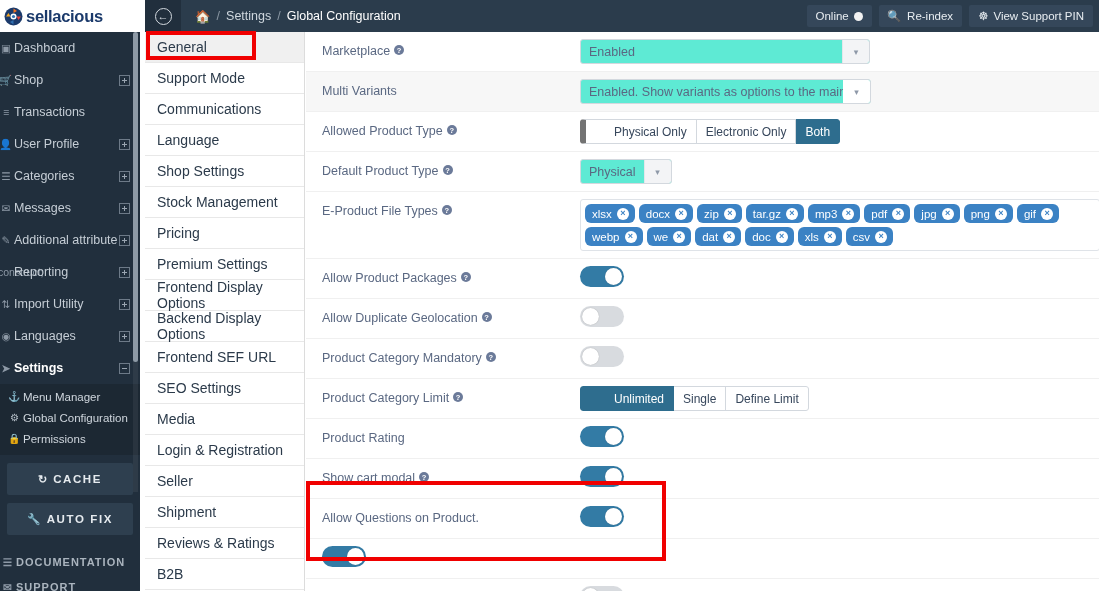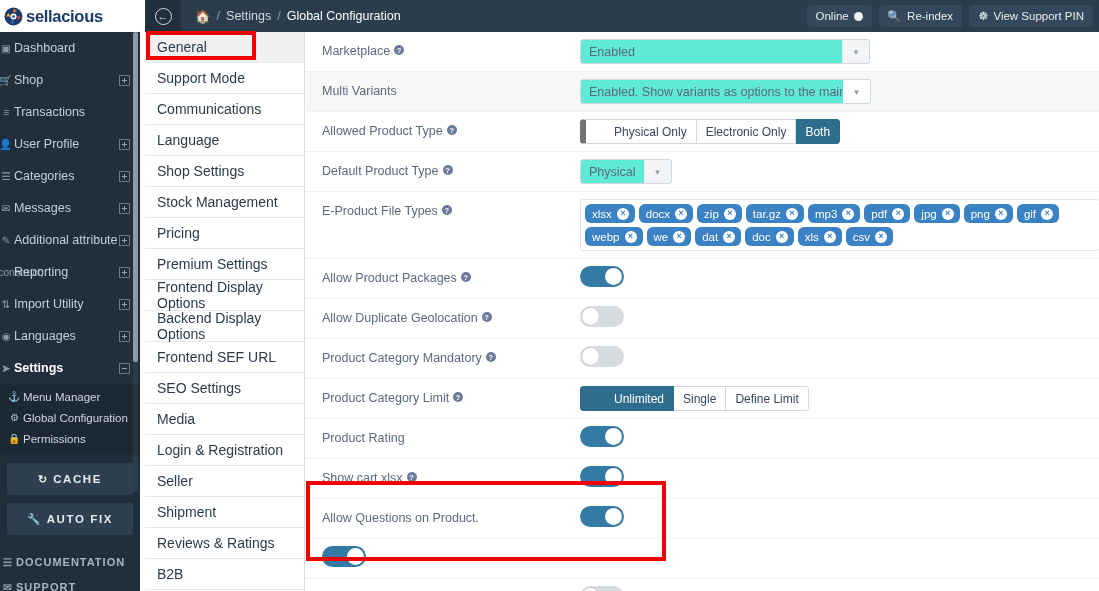--- a/index.html
+++ b/index.html
@@ -610,21 +610,21 @@
       <div class="row-label">
         <span>Product Rating</span>
       </div>
       <div class="row-ctl">
         <span class="toggle on"><span class="knob"></span></span>
       </div>
     </div>
 
     <div class="row">
       <div class="row-label">
-        <span>Show cart xlsx</span>
+        <span>Show cart modal</span>
         <span class="help-ico">?</span>
       </div>
       <div class="row-ctl">
         <span class="toggle on"><span class="knob"></span></span>
       </div>
     </div>
 
     <div class="row">
       <div class="row-label">
         <span>Allow Questions on Product.</span>

